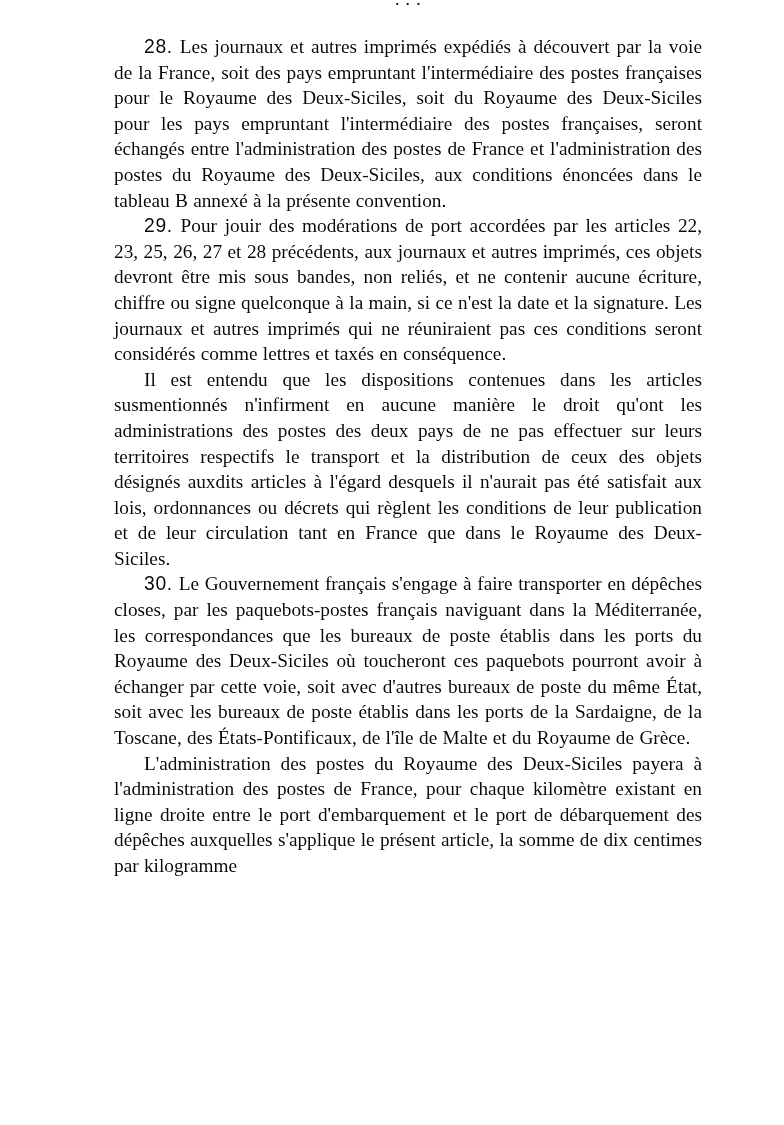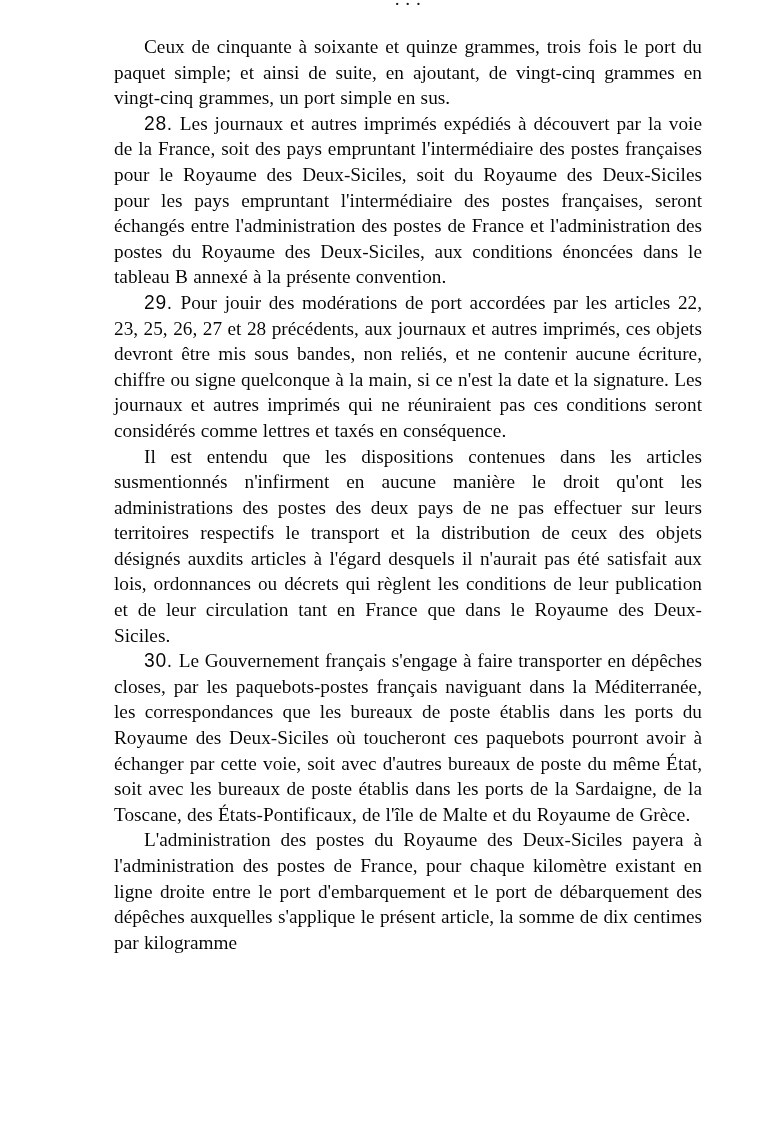--- a/index.html
+++ b/index.html
@@ -79,21 +79,20 @@
 <body>
 
 <div class="page ink">
   <div class="paper-tint"></div>
 
   <div class="text-column">
 
     <div class="clipped-header">. . .</div>
 
     <div id="body-text" style="padding-top:34px;">
-        <p class="para indent"><span>Ceux de cinquante à soixante et quinze grammes, trois fois le port du paquet simple; et ainsi de suite, en ajoutant, de vingt-cinq grammes en vingt-cinq grammes, un port simple en sus.</span></p>
         <p class="para indent"><span class="num art-no">28.</span> <span>Les journaux et autres imprimés expédiés à découvert par la voie de la France, soit des pays empruntant l'intermédiaire des postes françaises pour le Royaume des Deux-Siciles, soit du Royaume des Deux-Siciles pour les pays empruntant l'intermédiaire des postes françaises, seront échangés entre l'administration des postes de France et l'administration des postes du Royaume des Deux-Siciles, aux conditions énoncées dans le tableau B annexé à la présente convention.</span></p>
         <p class="para indent"><span class="num art-no">29.</span> <span>Pour jouir des modérations de port accordées par les articles 22, 23, 25, 26, 27 et 28 précédents, aux journaux et autres imprimés, ces objets devront être mis sous bandes, non reliés, et ne contenir aucune écriture, chiffre ou signe quelconque à la main, si ce n'est la date et la signature. Les journaux et autres imprimés qui ne réuniraient pas ces conditions seront considérés comme lettres et taxés en conséquence.</span></p>
         <p class="para indent"><span>Il est entendu que les dispositions contenues dans les articles susmentionnés n'infirment en aucune manière le droit qu'ont les administrations des postes des deux pays de ne pas effectuer sur leurs territoires respectifs le transport et la distribution de ceux des objets désignés auxdits articles à l'égard desquels il n'aurait pas été satisfait aux lois, ordonnances ou décrets qui règlent les conditions de leur publication et de leur circulation tant en France que dans le Royaume des Deux-Siciles.</span></p>
         <p class="para indent gap-before"><span class="num art-no">30.</span> <span>Le Gouvernement français s'engage à faire transporter en dépêches closes, par les paquebots-postes français naviguant dans la Méditerranée, les correspondances que les bureaux de poste établis dans les ports du Royaume des Deux-Siciles où toucheront ces paquebots pourront avoir à échanger par cette voie, soit avec d'autres bureaux de poste du même État, soit avec les bureaux de poste établis dans les ports de la Sardaigne, de la Toscane, des États-Pontificaux, de l'île de Malte et du Royaume de Grèce.</span></p>
         <p class="para indent"><span>L'administration des postes du Royaume des Deux-Siciles payera à l'administration des postes de France, pour chaque kilomètre existant en ligne droite entre le port d'embarquement et le port de débarquement des dépêches auxquelles s'applique le présent article, la somme de dix centimes par kilogramme</span></p>
       </div>
 
   </div>
 </div>
 

